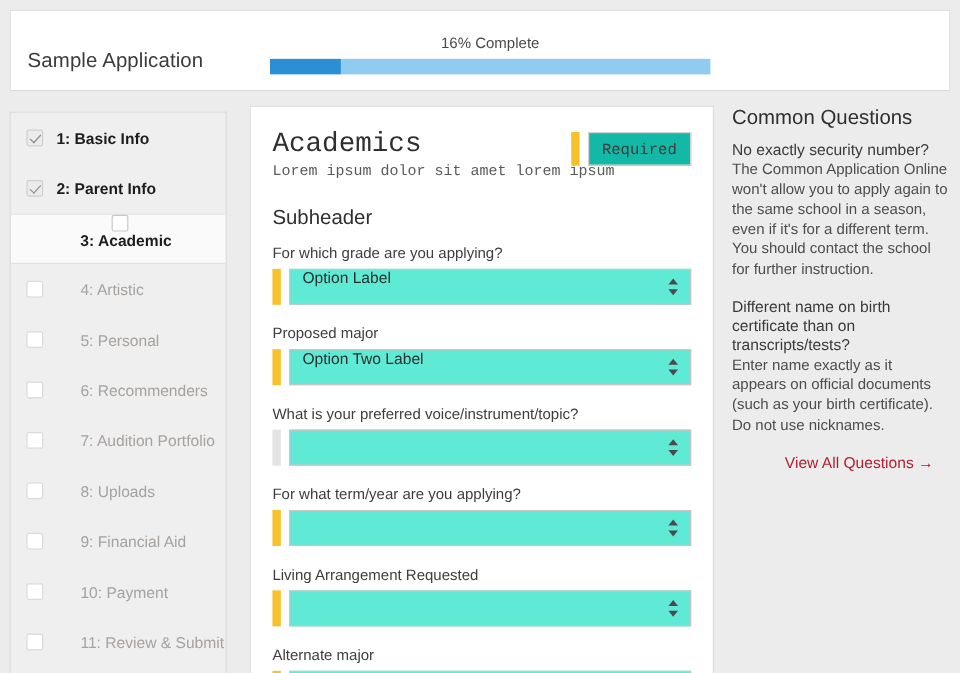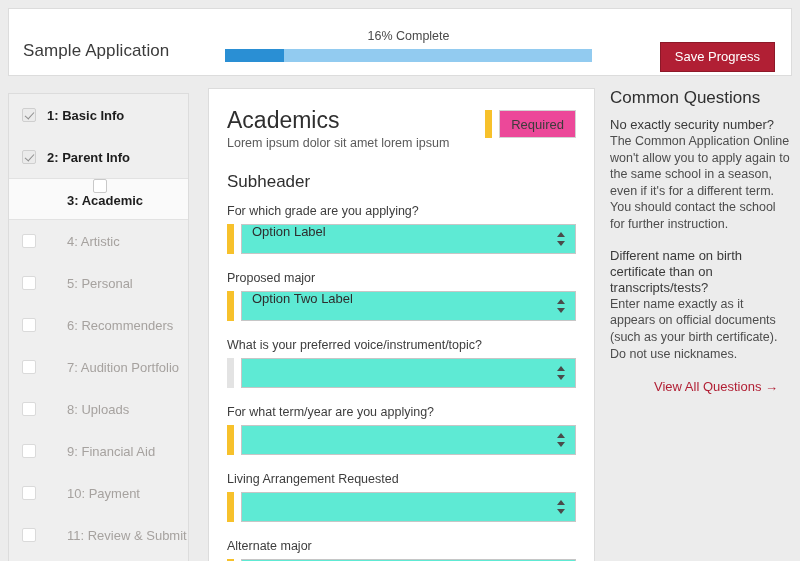--- a/index.html
+++ b/index.html
@@ -164,20 +164,21 @@
     background: #ffffff;
     border: 1px solid #dcdcdc;
     border-bottom: none;
     padding: 18px 18px 0 18px;
     overflow: hidden;
   }
 
   .main-head {
     position: relative;
     margin-bottom: 22px;
+    font-family: Liberation Mono, monospace;
   }
 
   .main-title {
     font-size: 23px;
     font-weight: normal;
     color: #2f2f2f;
     line-height: 1.15;
   }
 
   .main-sub {
@@ -195,21 +196,21 @@
     height: 28px;
   }
 
   .chip-bar {
     width: 7px;
     background: #f7c12b;
   }
 
   .chip-box {
     border: 1px solid #d3d3d3;
-    background: #ec4899;
+    background: #14b8a6;
     padding: 0 11px;
     display: flex;
     align-items: center;
     font-size: 13px;
     color: #3c3c3c;
     margin-left: 7px;
     cursor: pointer;
   }
 
   .subheader {
@@ -326,21 +327,20 @@
 <div class="header-card">
   <div class="app-title">Sample Application</div>
 
   <div class="progress-wrap">
     <div class="progress-label">16% Complete</div>
     <div class="progress-track">
       <div class="progress-fill" id="progress-fill" style="width: 16%;"></div>
     </div>
   </div>
 
-  <button class="save-btn">Save Progress</button>
 </div>
 
 <div class="sidebar-card">
   <div id="nav-list">
       <div class="nav-item done">
         <span class="cbox checked"></span>
         <span>1: Basic Info</span>
       </div>
       <div class="nav-item done">
         <span class="cbox checked"></span>

